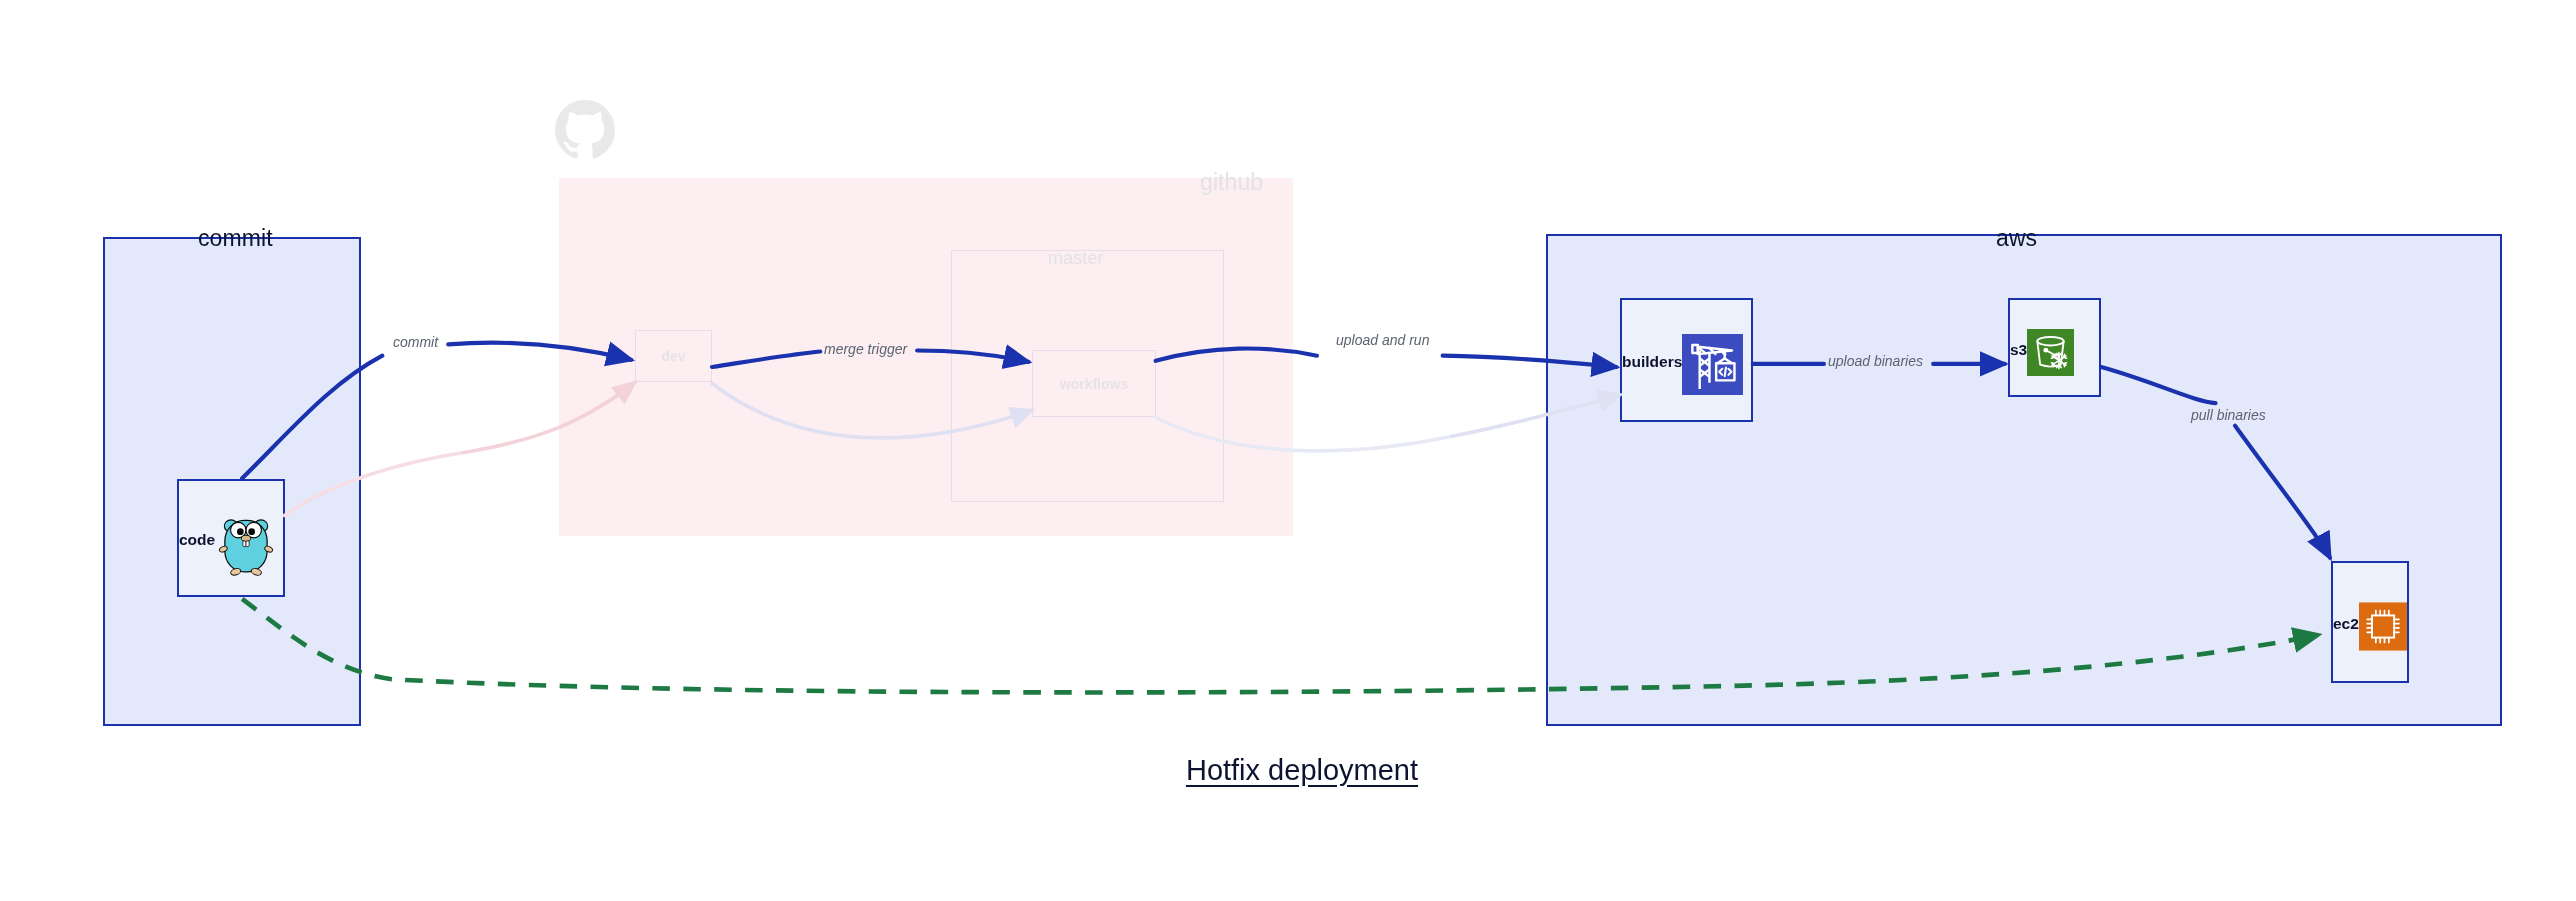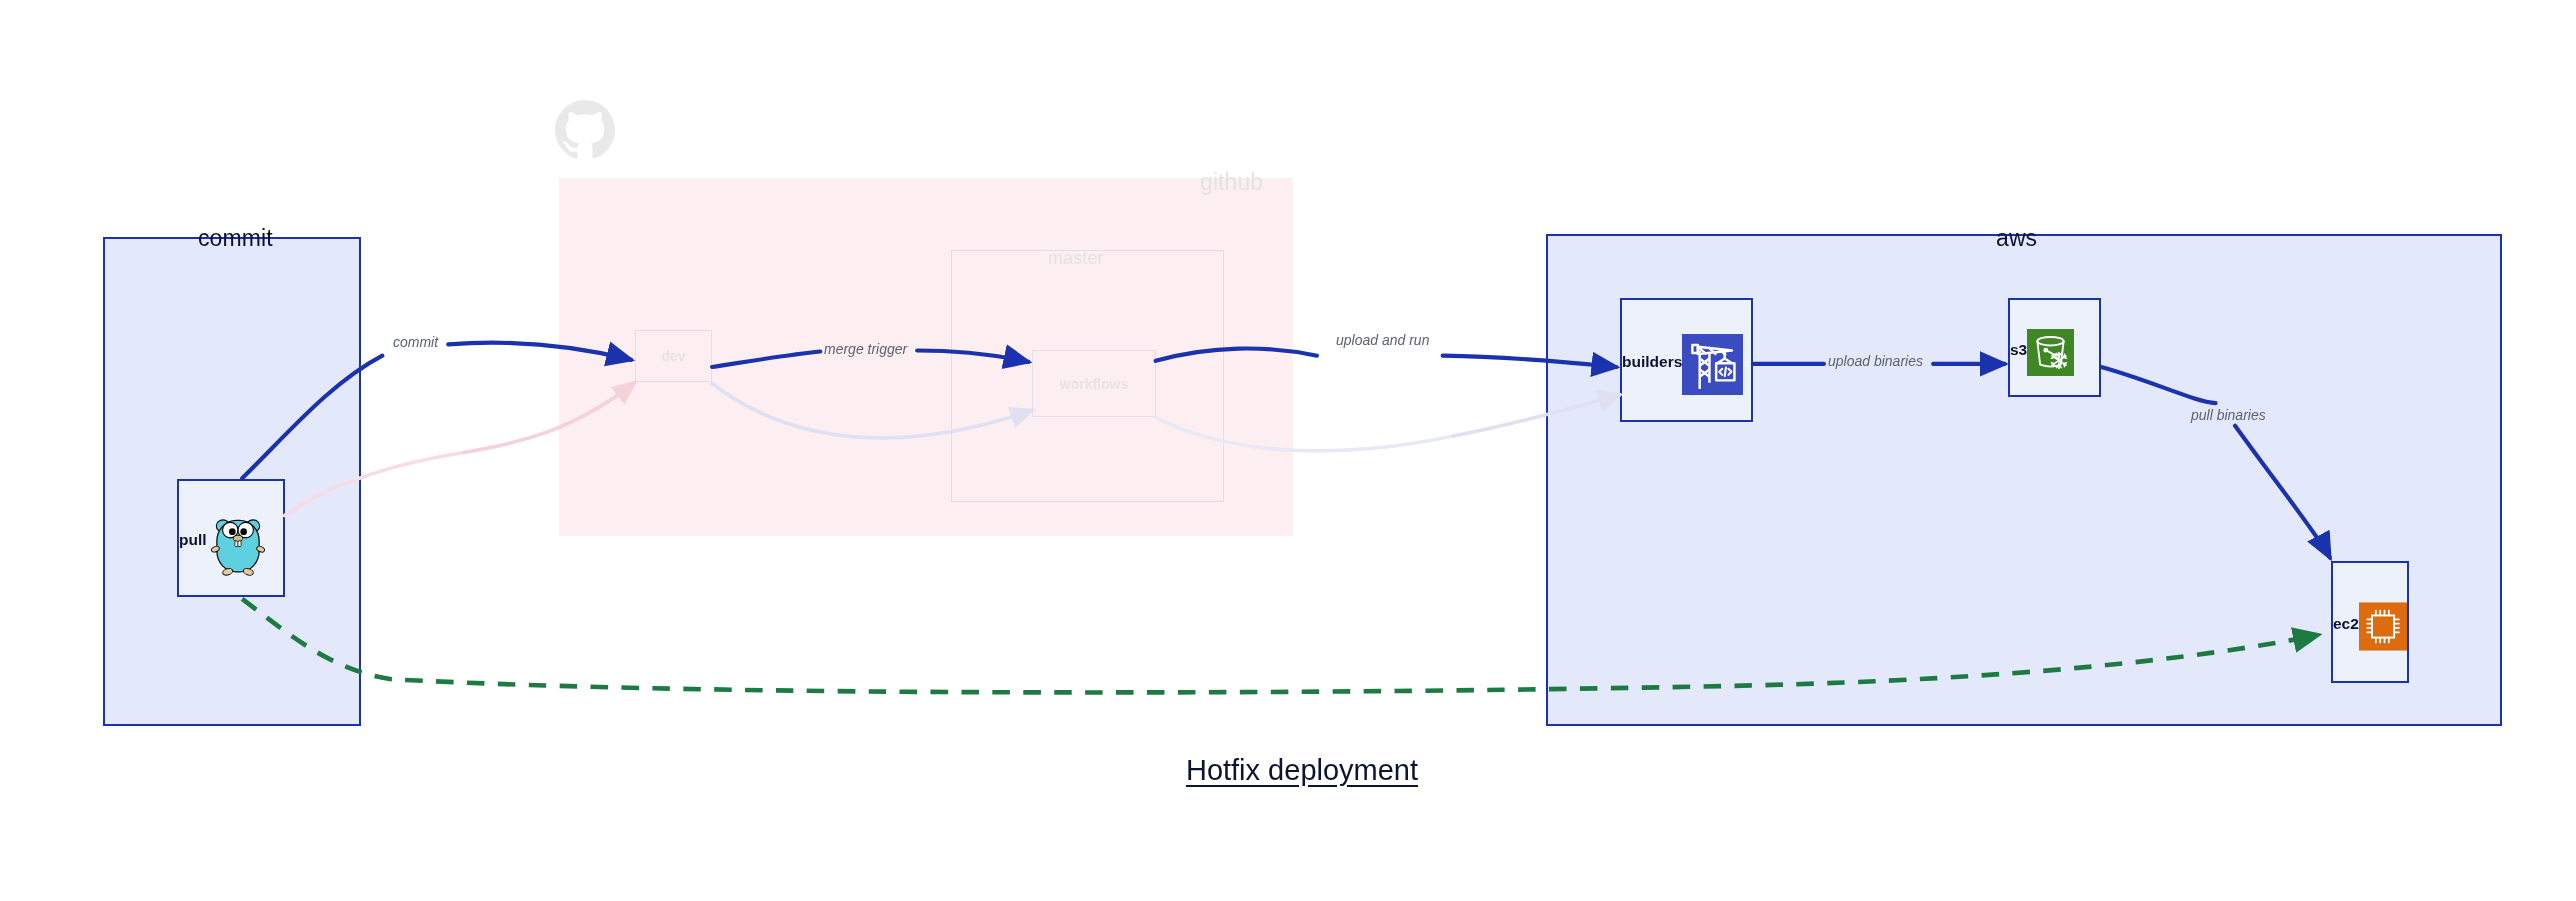--- a/index.html
+++ b/index.html
@@ -153,21 +153,21 @@
 
   <div class="node-ghost" style="left:1032px; top:350px; width:124px; height:67px; opacity:0.62;">
     <span class="node-ghost-label">workflows</span>
   </div>
 
   <div class="cluster cluster-solid" style="left:103px; top:237px; width:258px; height:489px;"></div>
 
   <div class="cluster-title" style="left:198px; top:193px;">commit</div>
 
   <div class="node" style="left:177px; top:479px; width:108px; height:118px;">
-    <span class="node-label">pull</span>
+    <span class="node-label">code</span>
     <svg class="node-icon" width="62" height="68" viewBox="0 0 120 132">
 
       <ellipse cx="31" cy="33" rx="13" ry="12" fill="#5fd0df" stroke="#0a0a0a" stroke-width="2.2"></ellipse>
       <ellipse cx="89" cy="33" rx="13" ry="12" fill="#5fd0df" stroke="#0a0a0a" stroke-width="2.2"></ellipse>
 
       <rect x="19" y="22" width="82" height="100" rx="38" ry="40" fill="#5fd0df" stroke="#0a0a0a" stroke-width="2.4"></rect>
 
       <circle cx="45" cy="41" r="15" fill="#ffffff" stroke="#0a0a0a" stroke-width="2.2"></circle>
       <circle cx="75" cy="41" r="15" fill="#ffffff" stroke="#0a0a0a" stroke-width="2.2"></circle>
       <circle cx="49" cy="44" r="6.5" fill="#0a0a0a"></circle>

